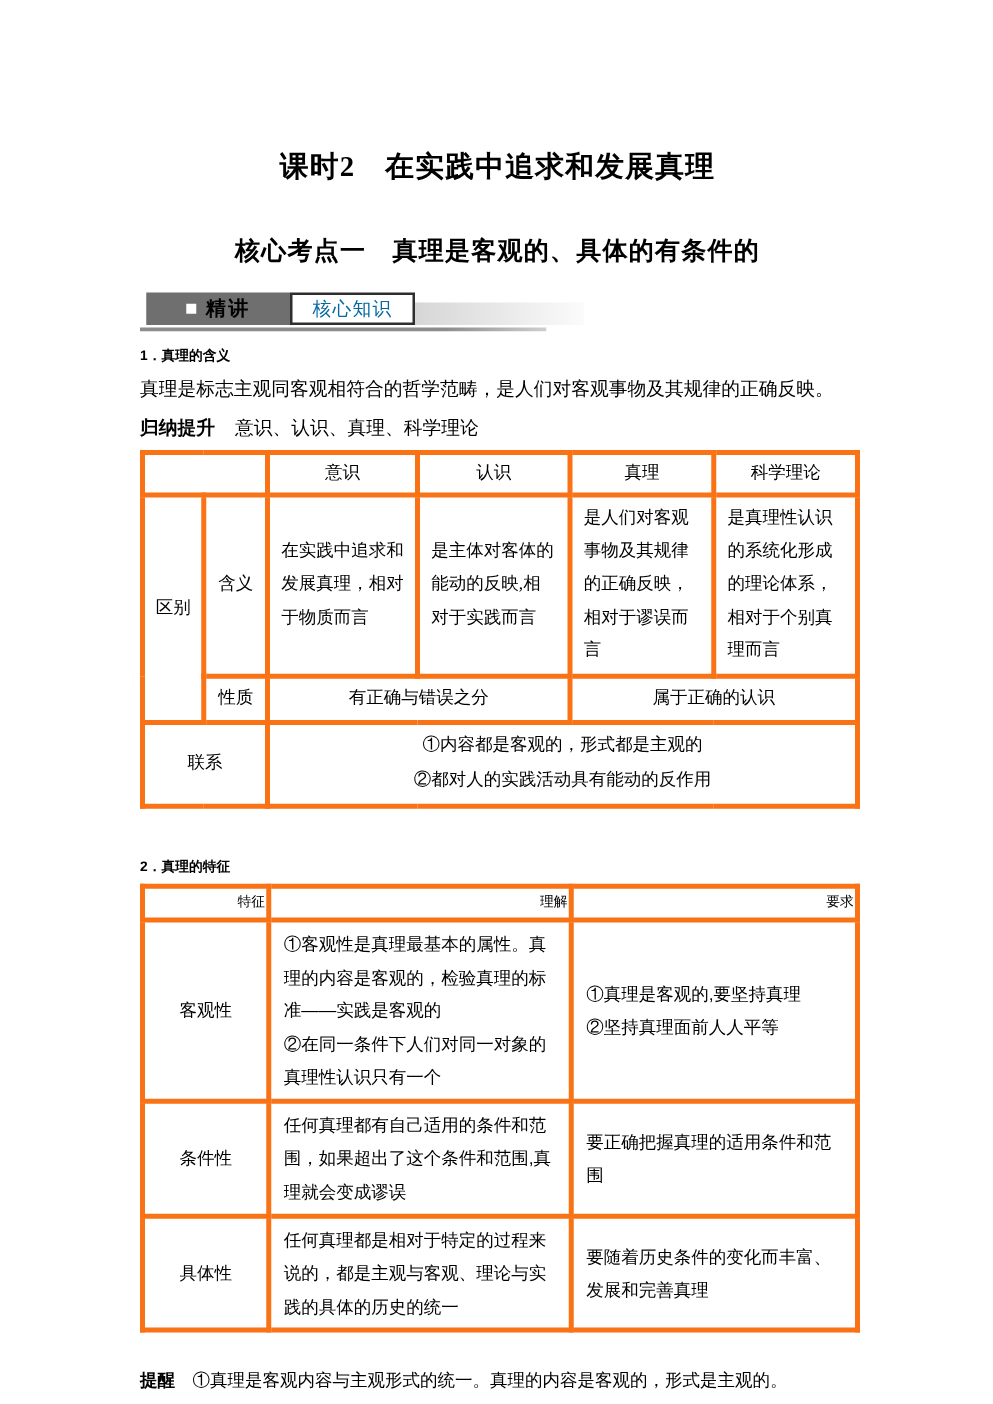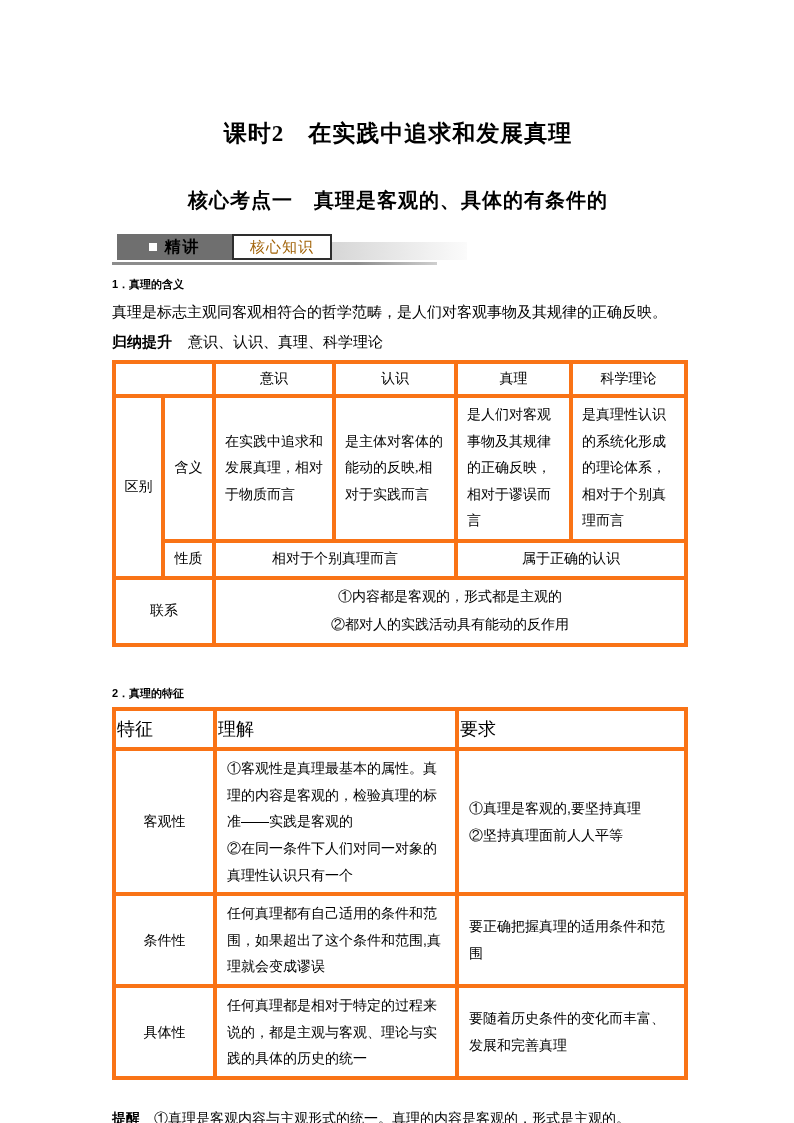--- a/index.html
+++ b/index.html
@@ -73,21 +73,21 @@
   .tab-square {
     width: 8px;
     height: 8px;
     background: #ffffff;
     display: inline-block;
   }
   .tab-light {
     width: 100px;
     background: #ffffff;
     border: 2px solid var(--tab-light-border, #2e2e2e);
-    color: #a16207;
+    color: #0369a1;
     font-family: "Liberation Sans", sans-serif;
     font-size: 15px;
     display: flex;
     align-items: center;
     justify-content: center;
     letter-spacing: 1px;
   }
   .tab-fade {
     align-self: flex-end;
     height: 18px;
@@ -132,21 +132,21 @@
   }
   .t1 { font-family: "Liberation Serif", serif; }
   .t1 .hrow td { height: 34px; text-align: center; padding: 2px; }
   .t1 .label { text-align: center; padding: 2px; }
   .t1 .meaning-row td.val { height: 100px; text-align: left; padding: 4px 9px; }
   .t1 .nature-row td { height: 30px; text-align: center; }
   .t1 .conn-row td { height: 58px; text-align: center; }
   .t1 .conn-row .conn-line { line-height: 2.05; }
 
   .t2 { font-family: "Liberation Sans", sans-serif; margin-top: 6px; }
-  .t2 .hrow td { height: 26px; text-align: left; font-size: 18px; padding: 1px; margin-left: 22px; }
+  .t2 .hrow td { height: 26px; text-align: right; font-size: 11px; padding: 1px; margin-left: 22px; }
   .t2 .feature { text-align: center; }
   .t2 .understanding, .t2 .requirement { text-align: left; padding: 4px 10px; }
   .t2 .r-objectivity td { height: 138px; }
   .t2 .r-conditionality td { height: 80px; }
   .t2 .r-concreteness td { height: 85px; }
 
   .ml { white-space: pre-line; }
 
   
   .reminder {
@@ -206,21 +206,21 @@
         <tr class="meaning-row">
           <td class="label" rowspan="2">区别</td>
           <td class="label">含义</td>
           <td class="val">在实践中追求和发展真理，相对于物质而言</td>
           <td class="val">是主体对客体的能动的反映,相对于实践而言</td>
           <td class="val">是人们对客观事物及其规律的正确反映，相对于谬误而言</td>
           <td class="val">是真理性认识的系统化形成的理论体系，相对于个别真理而言</td>
         </tr>
         <tr class="nature-row">
           <td class="label">性质</td>
-          <td colspan="2">相对于个别真理而言</td>
+          <td colspan="2">有正确与错误之分</td>
           <td colspan="2">属于正确的认识</td>
         </tr>
         <tr class="conn-row">
           <td class="label" colspan="2">联系</td>
           <td colspan="4">
             <div class="conn-line">①内容都是客观的，形式都是主观的</div>
             <div class="conn-line">②都对人的实践活动具有能动的反作用</div>
           </td>
         </tr>
       </tbody>

